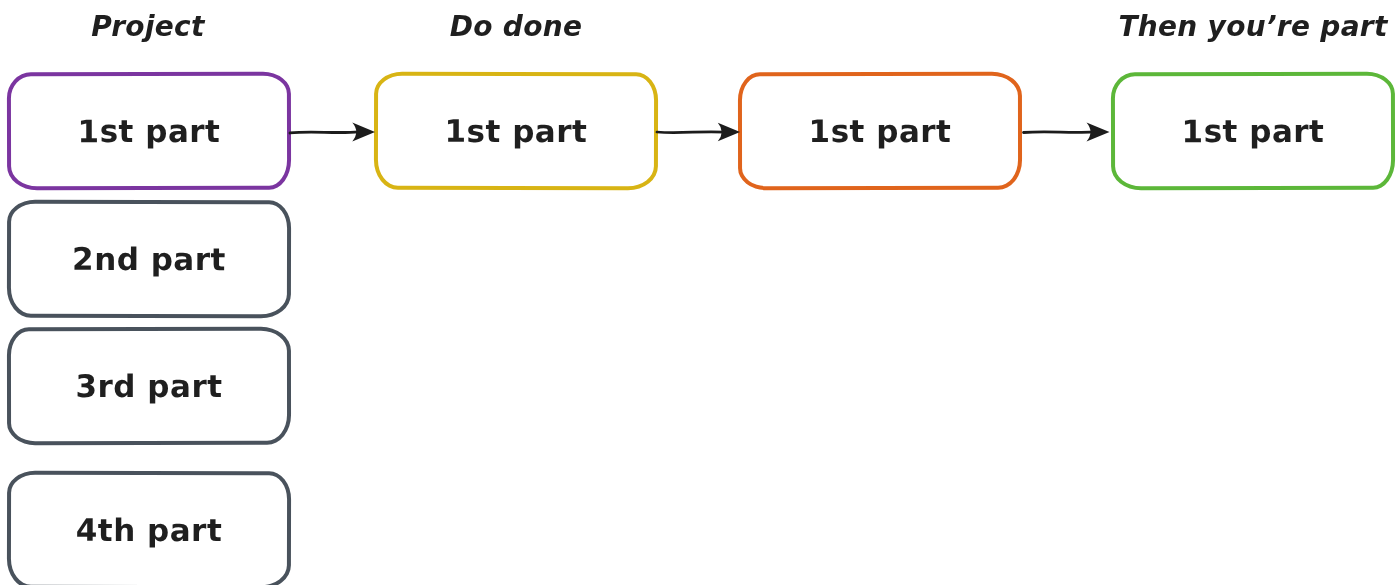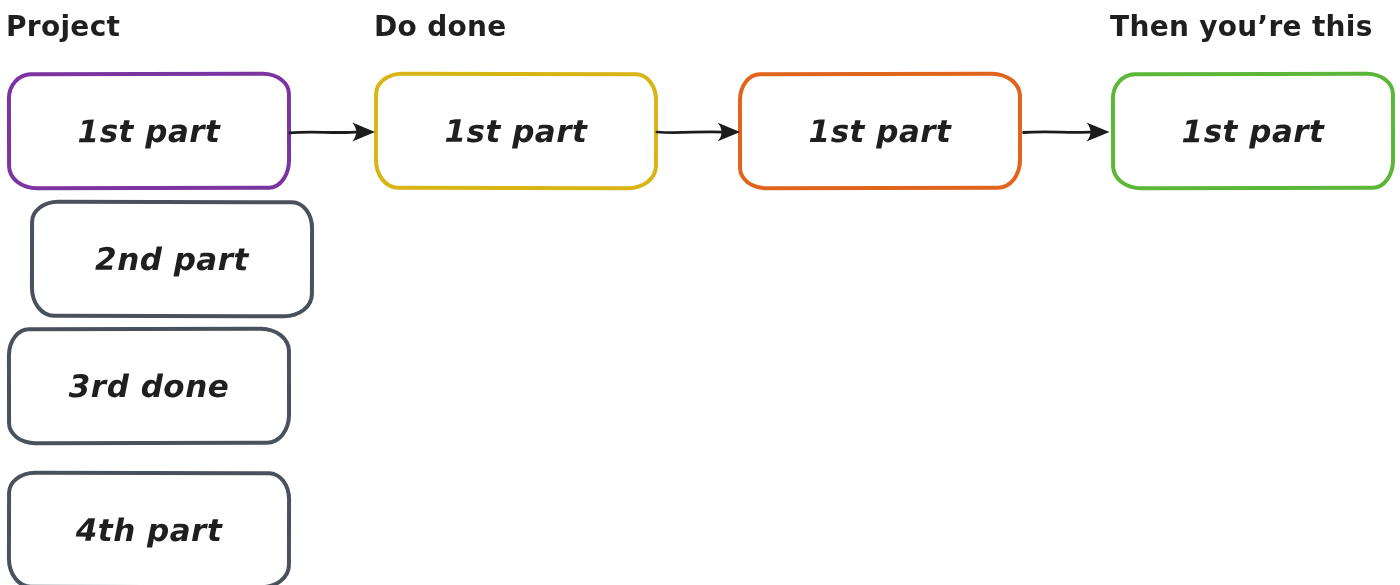--- a/index.html
+++ b/index.html
@@ -12,37 +12,38 @@
     position: relative;
     width: 1400px;
     height: 585px;
     background: #ffffff;
     overflow: hidden;
   }
   .col-header {
     position: absolute;
     top: 8px;
     height: 38px;
+    text-align: center;
     font-size: 28px;
     font-weight: 700;
     color: #1f1f1f;
     letter-spacing: 0.3px;
     line-height: 38px;
+    font-style: italic;
   }
   .flow-box {
     position: absolute;
     width: 284px;
     height: 118px;
     box-sizing: border-box;
     border: 4px solid #49525c;
     background: #ffffff;
     display: flex;
     align-items: center;
     justify-content: center;
-    font-style: italic;
   }
   
   .flow-box.r1 { border-radius: 24px 28px 22px 30px / 26px 22px 30px 24px; transform: rotate(-0.12deg); }
   .flow-box.r2 { border-radius: 28px 22px 30px 24px / 22px 28px 24px 30px; transform: rotate(0.12deg); }
   .flow-box.r3 { border-radius: 22px 30px 24px 28px / 28px 24px 30px 22px; transform: rotate(-0.08deg); }
   .flow-box .box-label {
     font-size: 31px;
     font-weight: 700;
     color: #1f1f1f;
     letter-spacing: 0.5px;
@@ -53,30 +54,30 @@
     display: block;
   }
 </style>
 </head>
 <body>
 
 <div class="canvas">
 
   <div class="col-header" style="left:6px;   width:284px;">Project</div>
   <div class="col-header" style="left:374px; width:284px;">Do done</div>
-  <div class="col-header" style="left:1110px;width:286px;">Then you’re this</div>
+  <div class="col-header" style="left:1110px;width:286px;">Then you’re part</div>
 
   <div class="flow-box r1" style="left: 7px; top: 72px; border-color: rgb(123, 53, 160);">
     <span class="box-label">1st part</span>
   </div>
-  <div class="flow-box r2" style="left: 7px; top: 200px; border-color: rgb(73, 82, 92); margin-left: 23px;">
+  <div class="flow-box r2" style="left: 7px; top: 200px; border-color: rgb(73, 82, 92);">
     <span class="box-label">2nd part</span>
   </div>
   <div class="flow-box r3" style="left: 7px; top: 327px; border-color: rgb(73, 82, 92);">
-    <span class="box-label">3rd done</span>
+    <span class="box-label">3rd part</span>
   </div>
   <div class="flow-box r2" style="left: 7px; top: 471px; border-color: rgb(73, 82, 92);">
     <span class="box-label">4th part</span>
   </div>
 
   <div class="flow-box r2" style="left: 374px; top: 72px; border-color: rgb(216, 180, 20);">
     <span class="box-label">1st part</span>
   </div>
 
   <div class="flow-box r3" style="left: 738px; top: 72px; border-color: rgb(224, 100, 28);">

